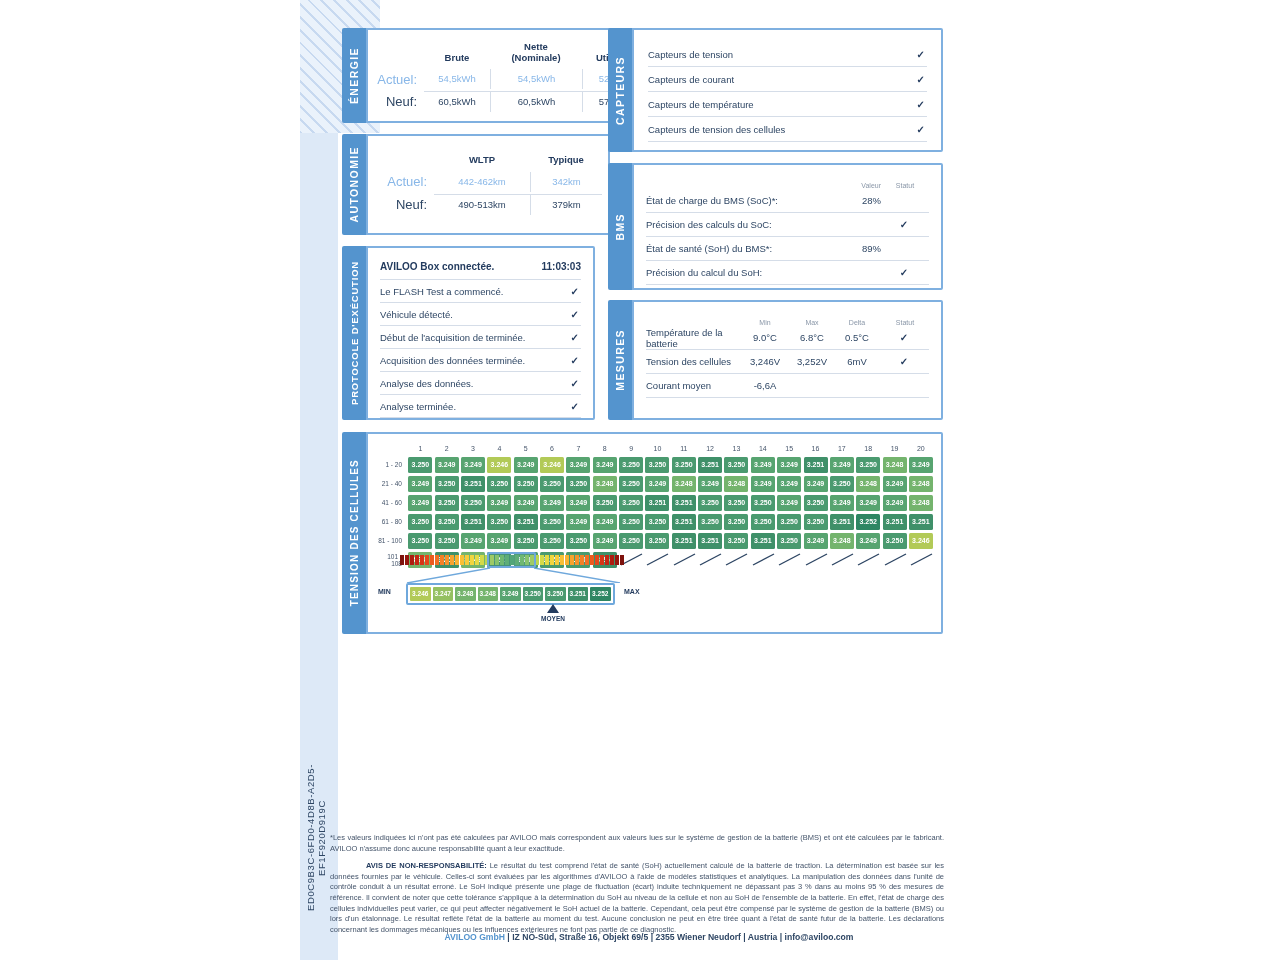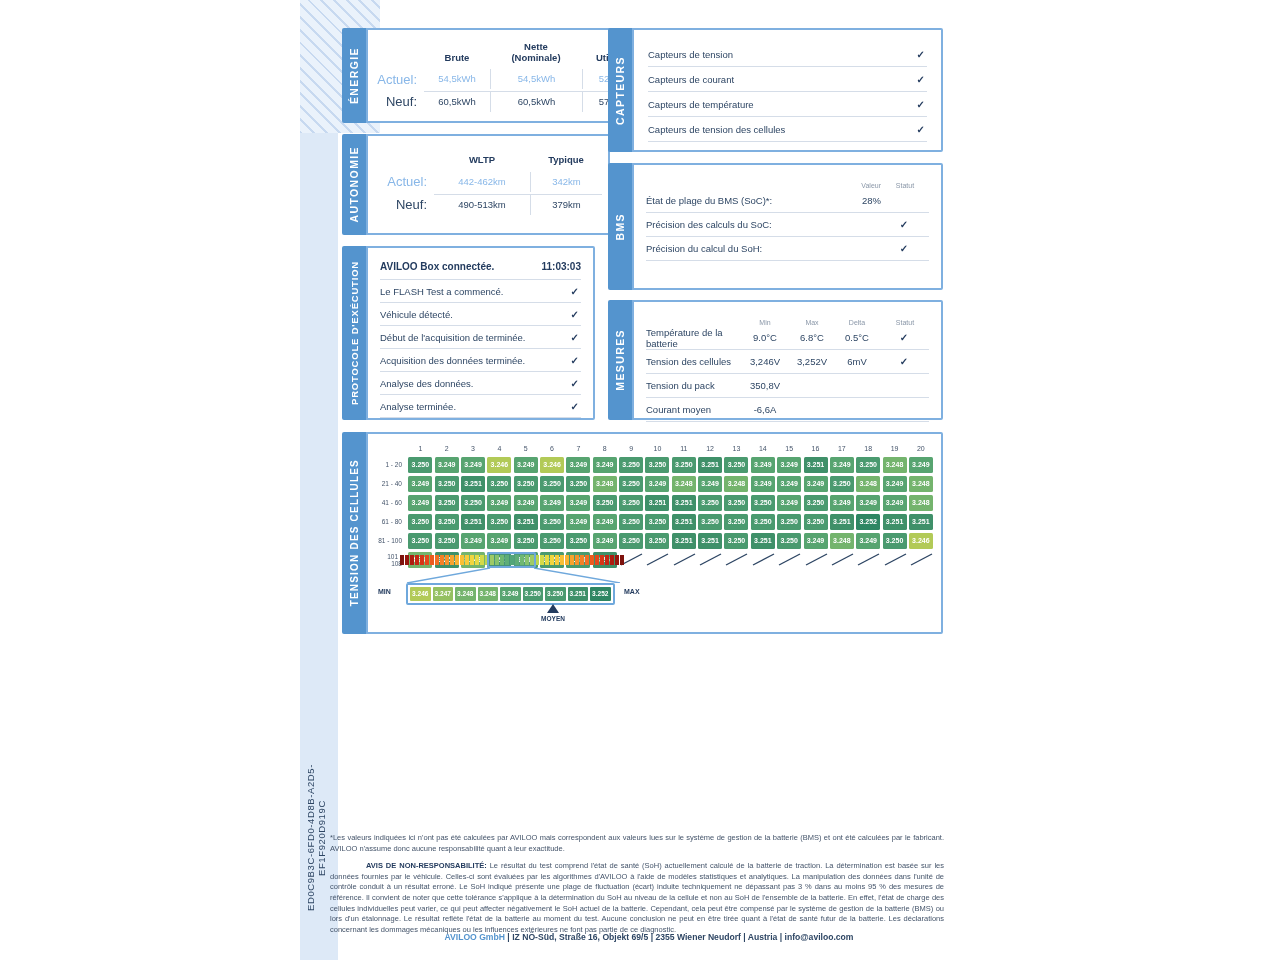--- a/index.html
+++ b/index.html
@@ -220,28 +220,33 @@
         <span>BMS</span>
       </div>
     <div class="box">
       <div class="stat-table">
         <div class="stat-head">
           <span class="sp"></span>
           <span class="c-val">Valeur</span>
           <span class="c-stat">Statut</span>
         </div>
         <div class="stat-row">
-          <span class="lbl">État de plage du BMS (SoC)*:</span>
+          <span class="lbl">État de charge du BMS (SoC)*:</span>
           <span class="c-val">28%</span>
           <span class="c-stat check"></span>
         </div>
         <div class="stat-row">
           <span class="lbl">Précision des calculs du SoC:</span>
           <span class="c-val"></span>
           <span class="c-stat check">✓</span>
+        </div>
+        <div class="stat-row">
+          <span class="lbl">État de santé (SoH) du BMS*:</span>
+          <span class="c-val">89%</span>
+          <span class="c-stat check"></span>
         </div>
         <div class="stat-row">
           <span class="lbl">Précision du calcul du SoH:</span>
           <span class="c-val"></span>
           <span class="c-stat check">✓</span>
         </div>
       </div>
     </div>
   </section>
 
@@ -264,27 +269,20 @@
           <span class="c-max">6.8°C</span>
           <span class="c-del">0.5°C</span>
           <span class="c-stat check">✓</span>
         </div>
         <div class="stat-row">
           <span class="lbl">Tension des cellules</span>
           <span class="c-min">3,246V</span>
           <span class="c-max">3,252V</span>
           <span class="c-del">6mV</span>
           <span class="c-stat check">✓</span>
-        </div>
-        <div class="stat-row">
-          <span class="lbl">Tension du pack</span>
-          <span class="c-min">350,8V</span>
-          <span class="c-max"></span>
-          <span class="c-del"></span>
-          <span class="c-stat"></span>
         </div>
         <div class="stat-row">
           <span class="lbl">Courant moyen</span>
           <span class="c-min">-6,6A</span>
           <span class="c-max"></span>
           <span class="c-del"></span>
           <span class="c-stat"></span>
         </div>
       </div>
     </div>

